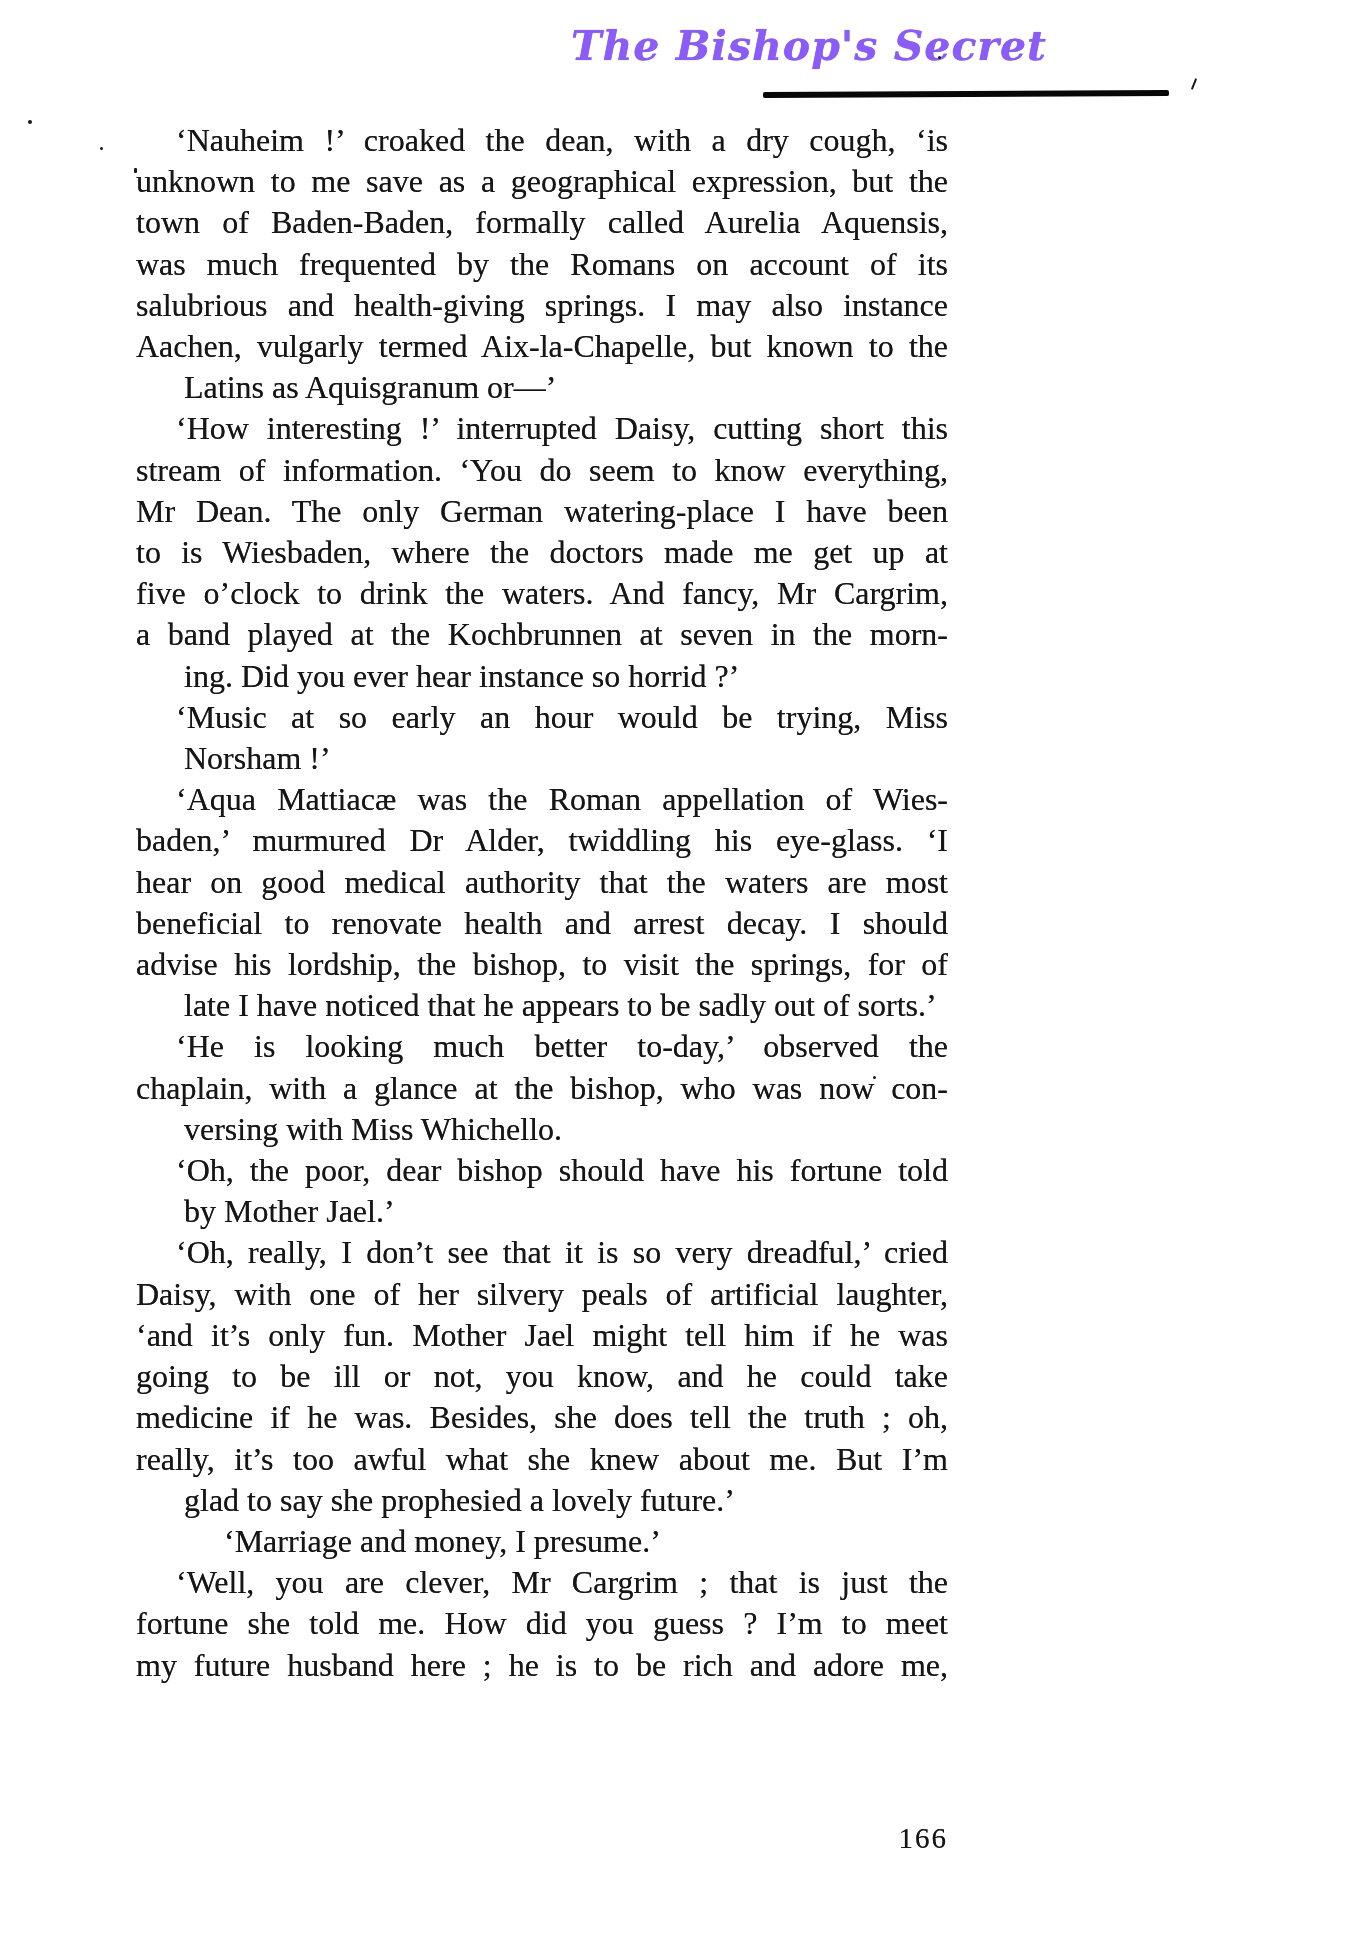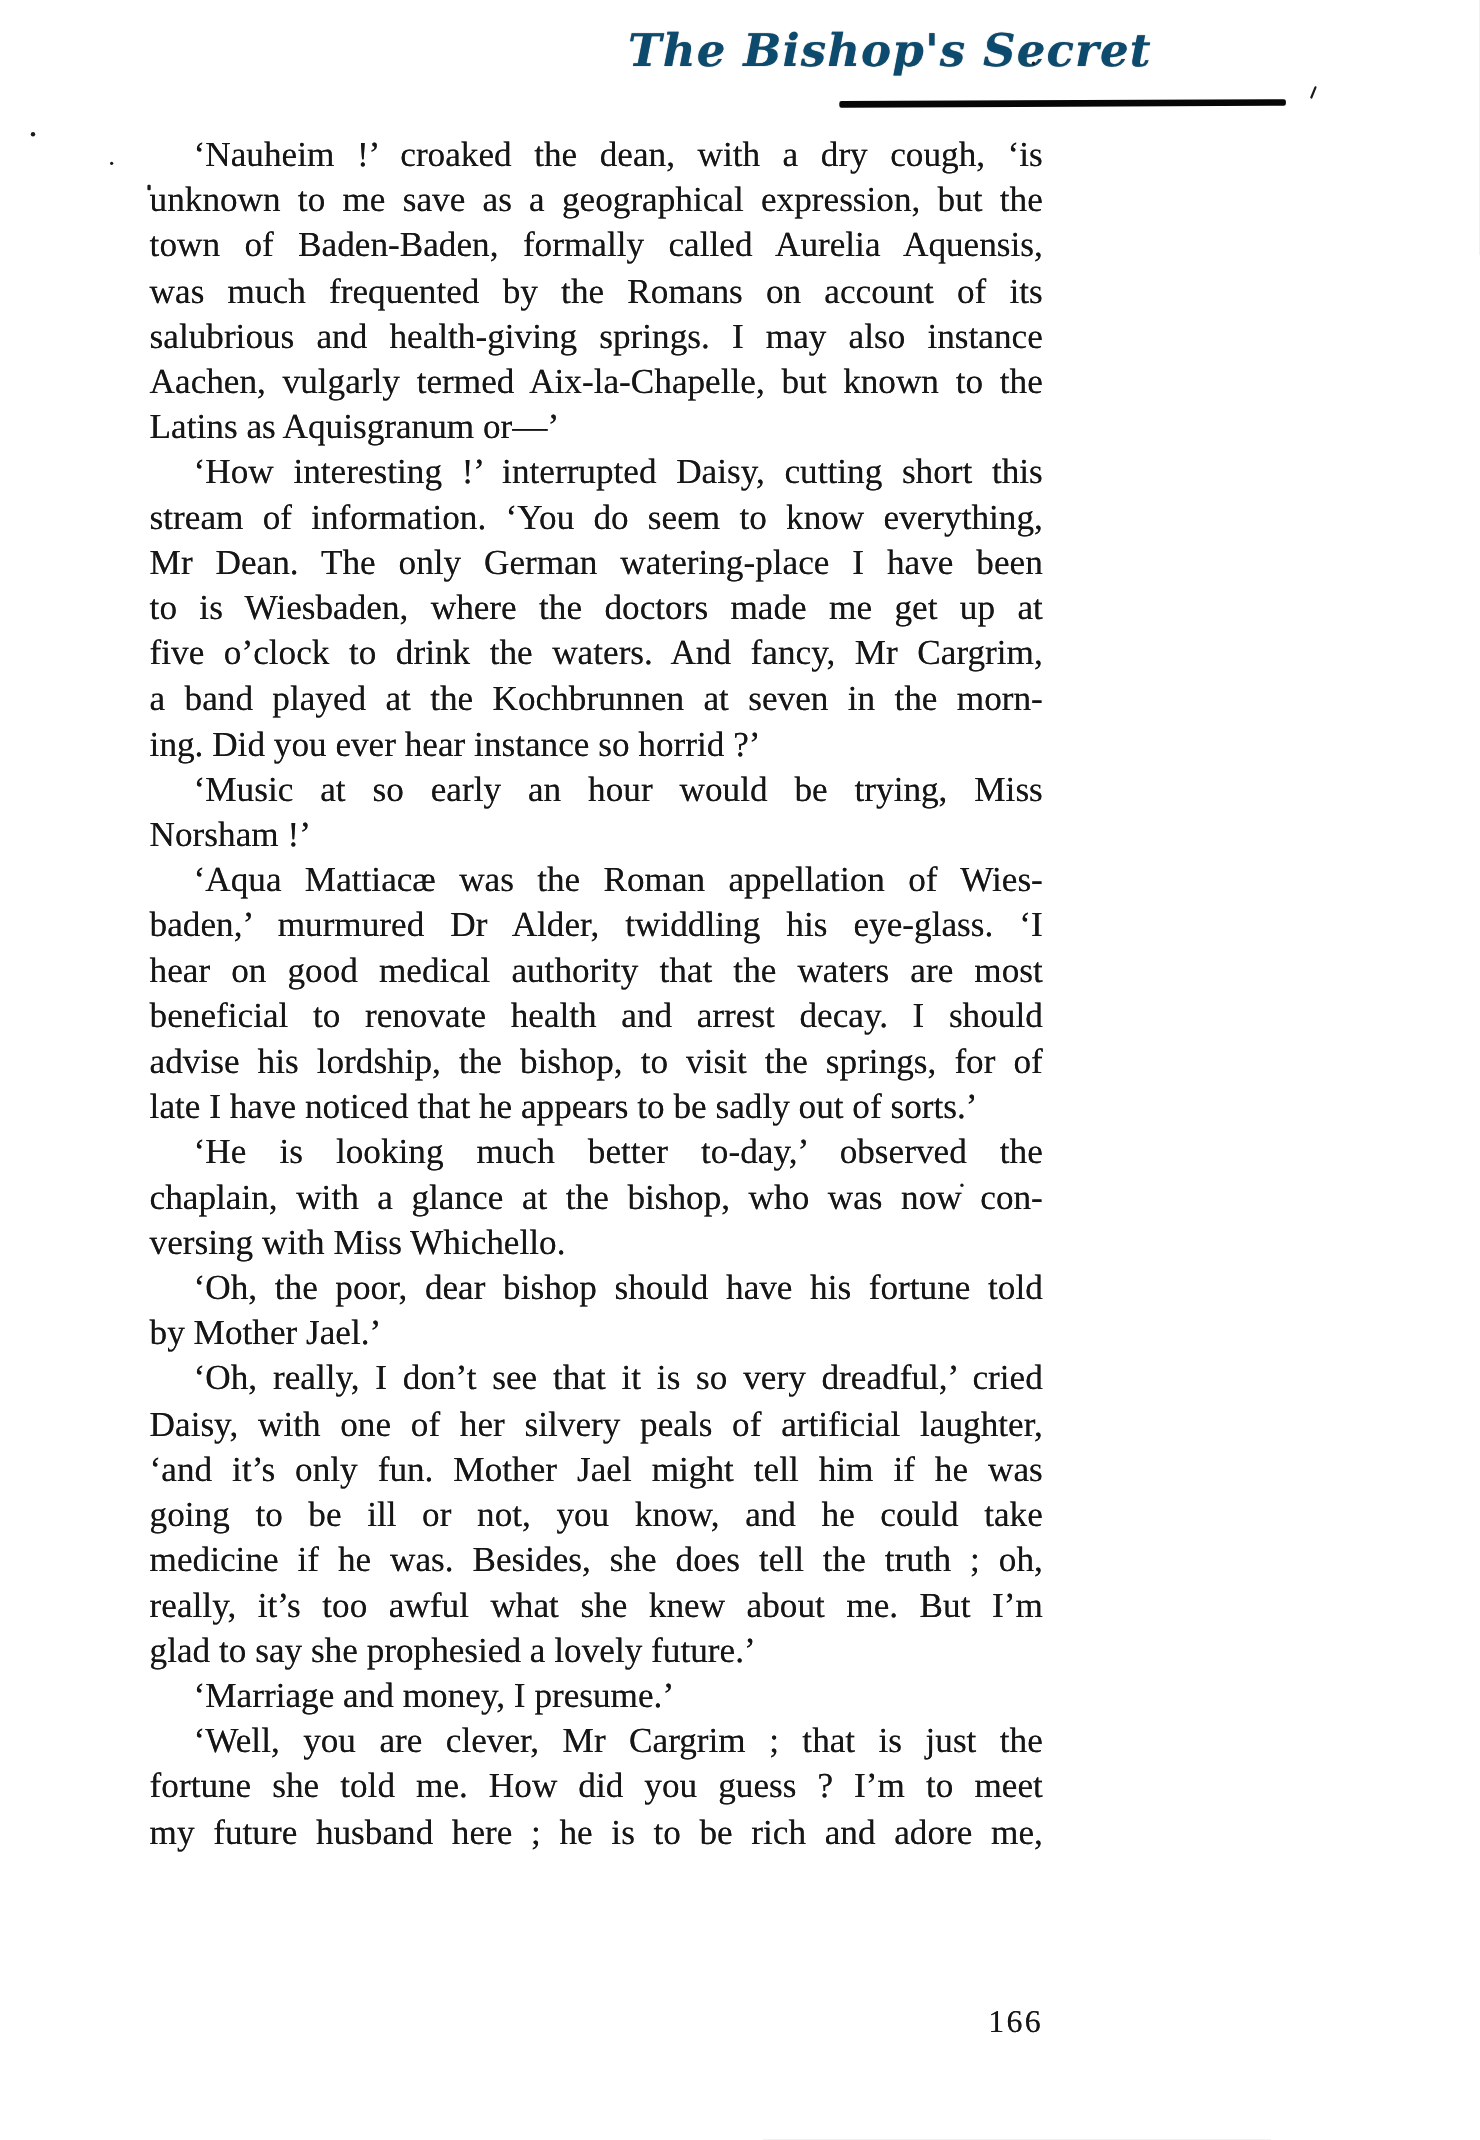--- a/index.html
+++ b/index.html
@@ -10,41 +10,41 @@
     overflow:hidden;
     font-family:"Liberation Serif","DejaVu Serif",serif;
     color:#161616;
   }
   
   .header-text{
     position:absolute;top:22px;right:298px;
     font-family:"DejaVu Serif",serif;
     font-style:italic;font-weight:bold;
     font-size:41px;letter-spacing:1px;
-    color:#0c4a6e;
+    color:#8b5cf6;
     text-shadow:0 0 1px rgba(0,0,0,.55);
     white-space:nowrap;
   }
   .header-rule{
     position:absolute;left:763px;top:91px;
     width:406px;height:6px;background:#070707;
     border-radius:2px;transform:rotate(-.25deg);
   }
   
   .text-block{
     position:absolute;left:136px;top:120px;width:812px;
     font-size:32px;line-height:41.2px;
     text-shadow:0 0 .6px rgba(10,10,10,.75);
   }
   .ln{
     text-align:justify;
     text-align-last:justify;
     white-space:normal;
   }
-  .ln.last{text-align-last:left;}
+  .ln.last{text-align-last:left;margin-left:48px;}
   .ln.first{text-indent:40px;}
   .para{margin:0;padding:0;}
   
   .folio{
     position:absolute;left:136px;top:1822px;width:812px;
     text-align:right;font-size:29px;letter-spacing:2px;
     text-shadow:0 0 .6px rgba(10,10,10,.75);
   }
   
   .speck{position:absolute;background:#1a1a1a;border-radius:50%;}

